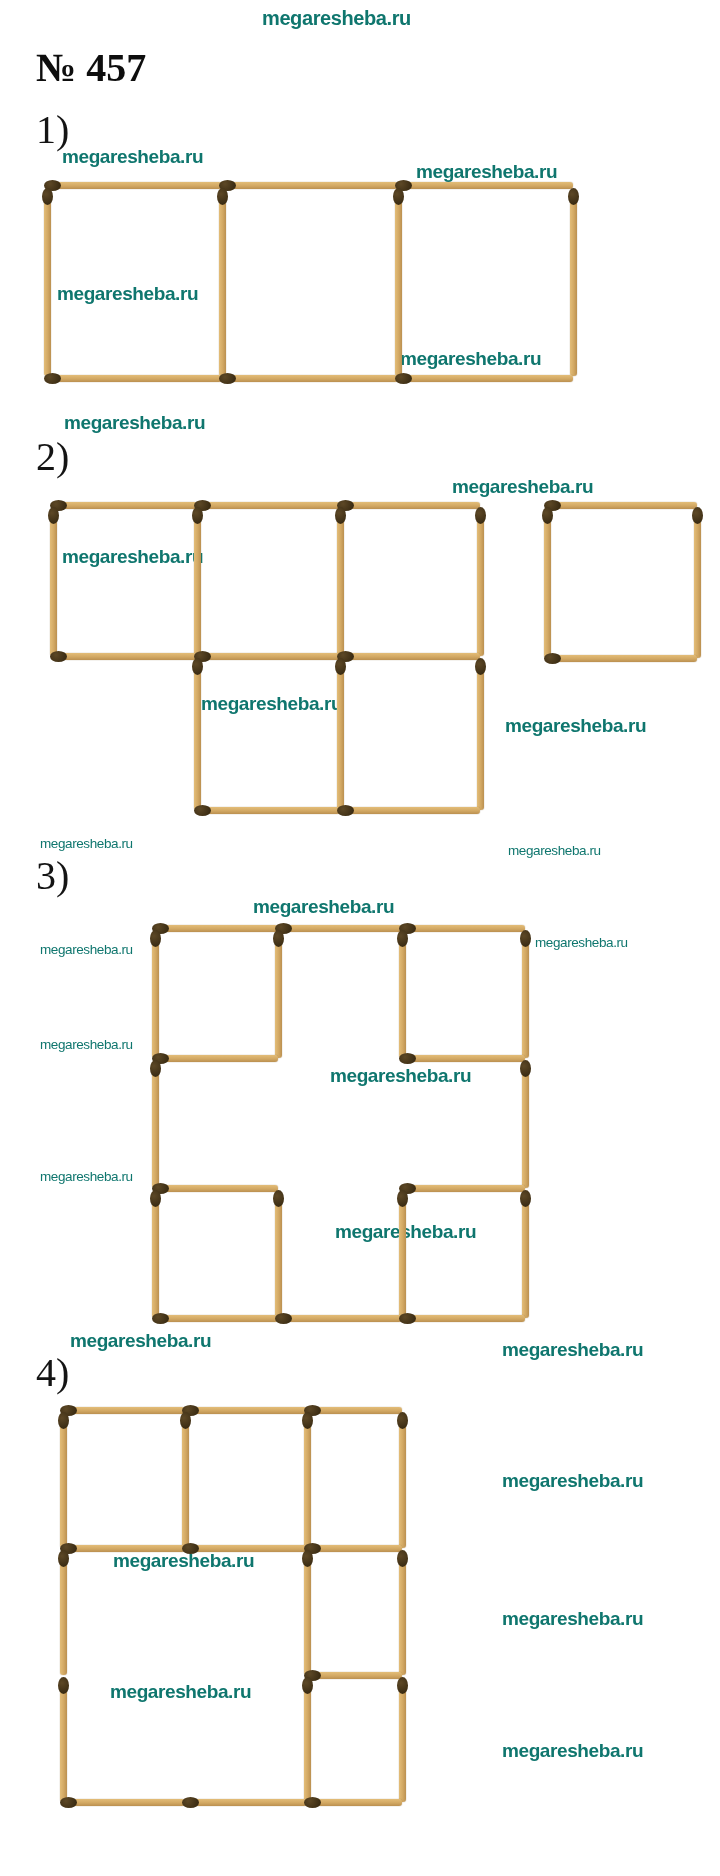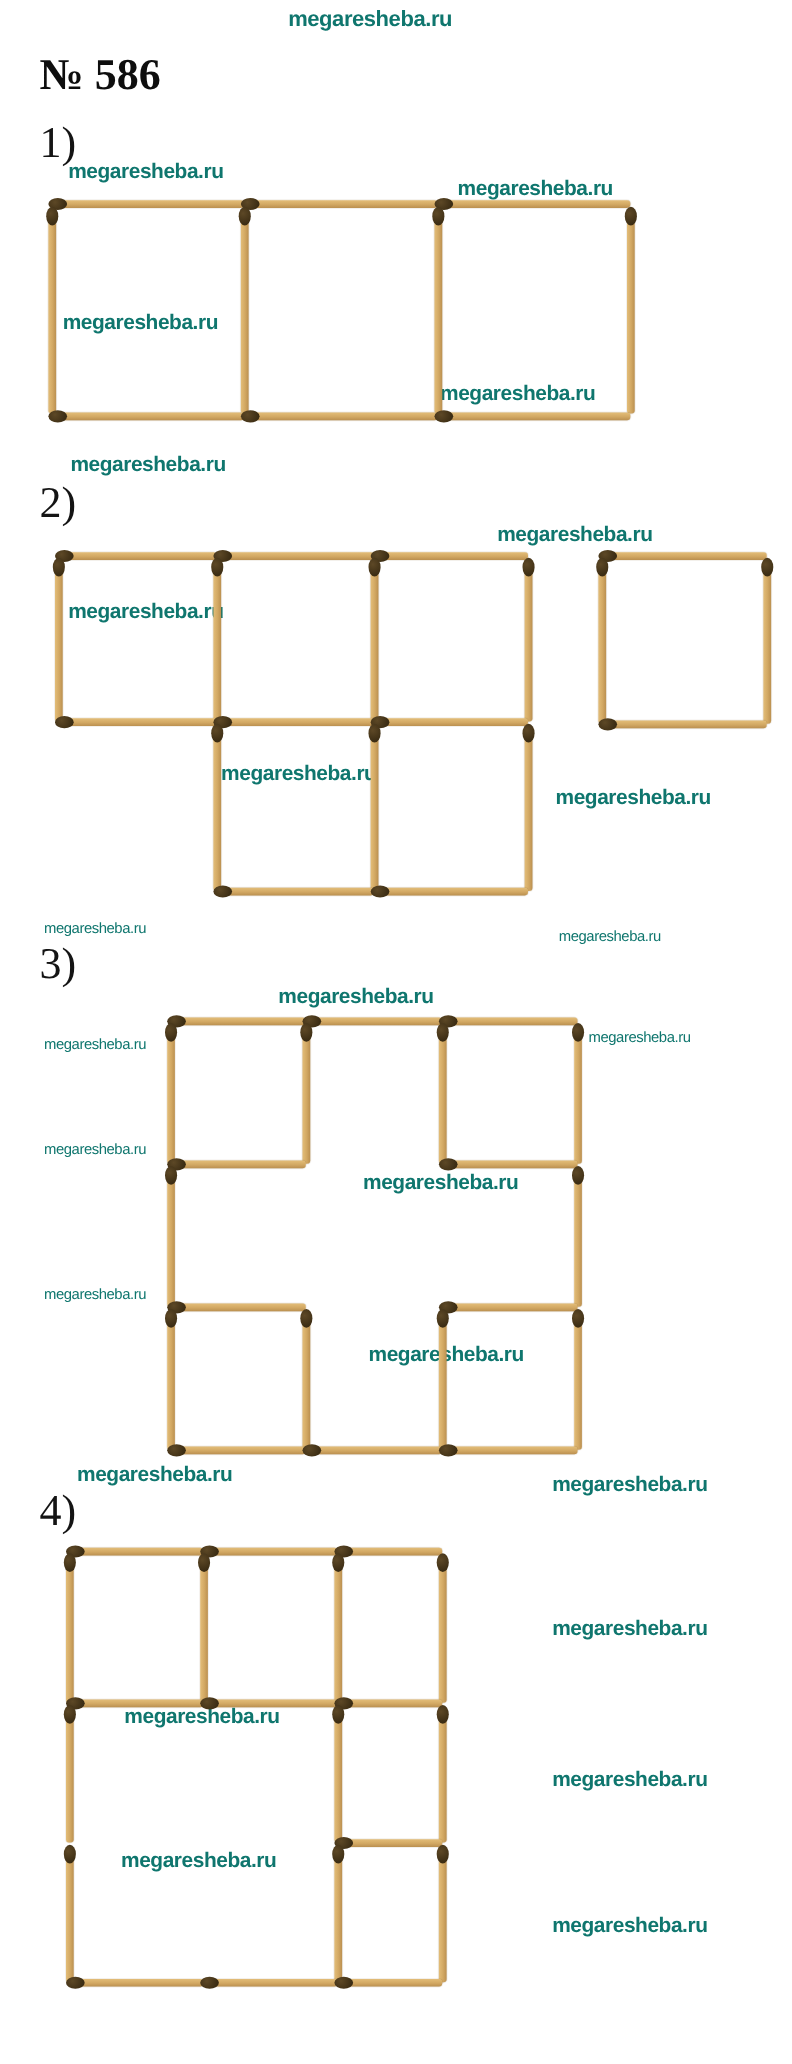--- a/index.html
+++ b/index.html
@@ -61,21 +61,21 @@
   }
   .match.h .stick{left:0;top:1px;height:7px;width:100%;}
   .match.h .head{left:-3px;top:-1px;width:17px;height:11px;}
   .match.v .stick{top:0;left:1px;width:7px;height:100%;}
   .match.v .head{top:-2px;left:-1px;width:11px;height:17px;}
 </style>
 </head>
 <body>
 
 <div class="page">
-  <div class="problem-number">№ 586</div>
+  <div class="problem-number">№ 457</div>
 
   <div id="watermarks-layer">
       <div class="wm bold" style="left: 262px; top: 8px; font-size: 20px;">megaresheba.ru</div>
       <div class="wm bold" style="left: 62px; top: 147px; font-size: 19px;">megaresheba.ru</div>
       <div class="wm bold" style="left: 416px; top: 162px; font-size: 19px;">megaresheba.ru</div>
       <div class="wm bold" style="left: 57px; top: 284px; font-size: 19px;">megaresheba.ru</div>
       <div class="wm bold" style="left: 400px; top: 349px; font-size: 19px;">megaresheba.ru</div>
       <div class="wm bold" style="left: 64px; top: 413px; font-size: 19px;">megaresheba.ru</div>
       <div class="wm bold" style="left: 452px; top: 477px; font-size: 19px;">megaresheba.ru</div>
       <div class="wm bold" style="left: 62px; top: 547px; font-size: 19px;">megaresheba.ru</div>

